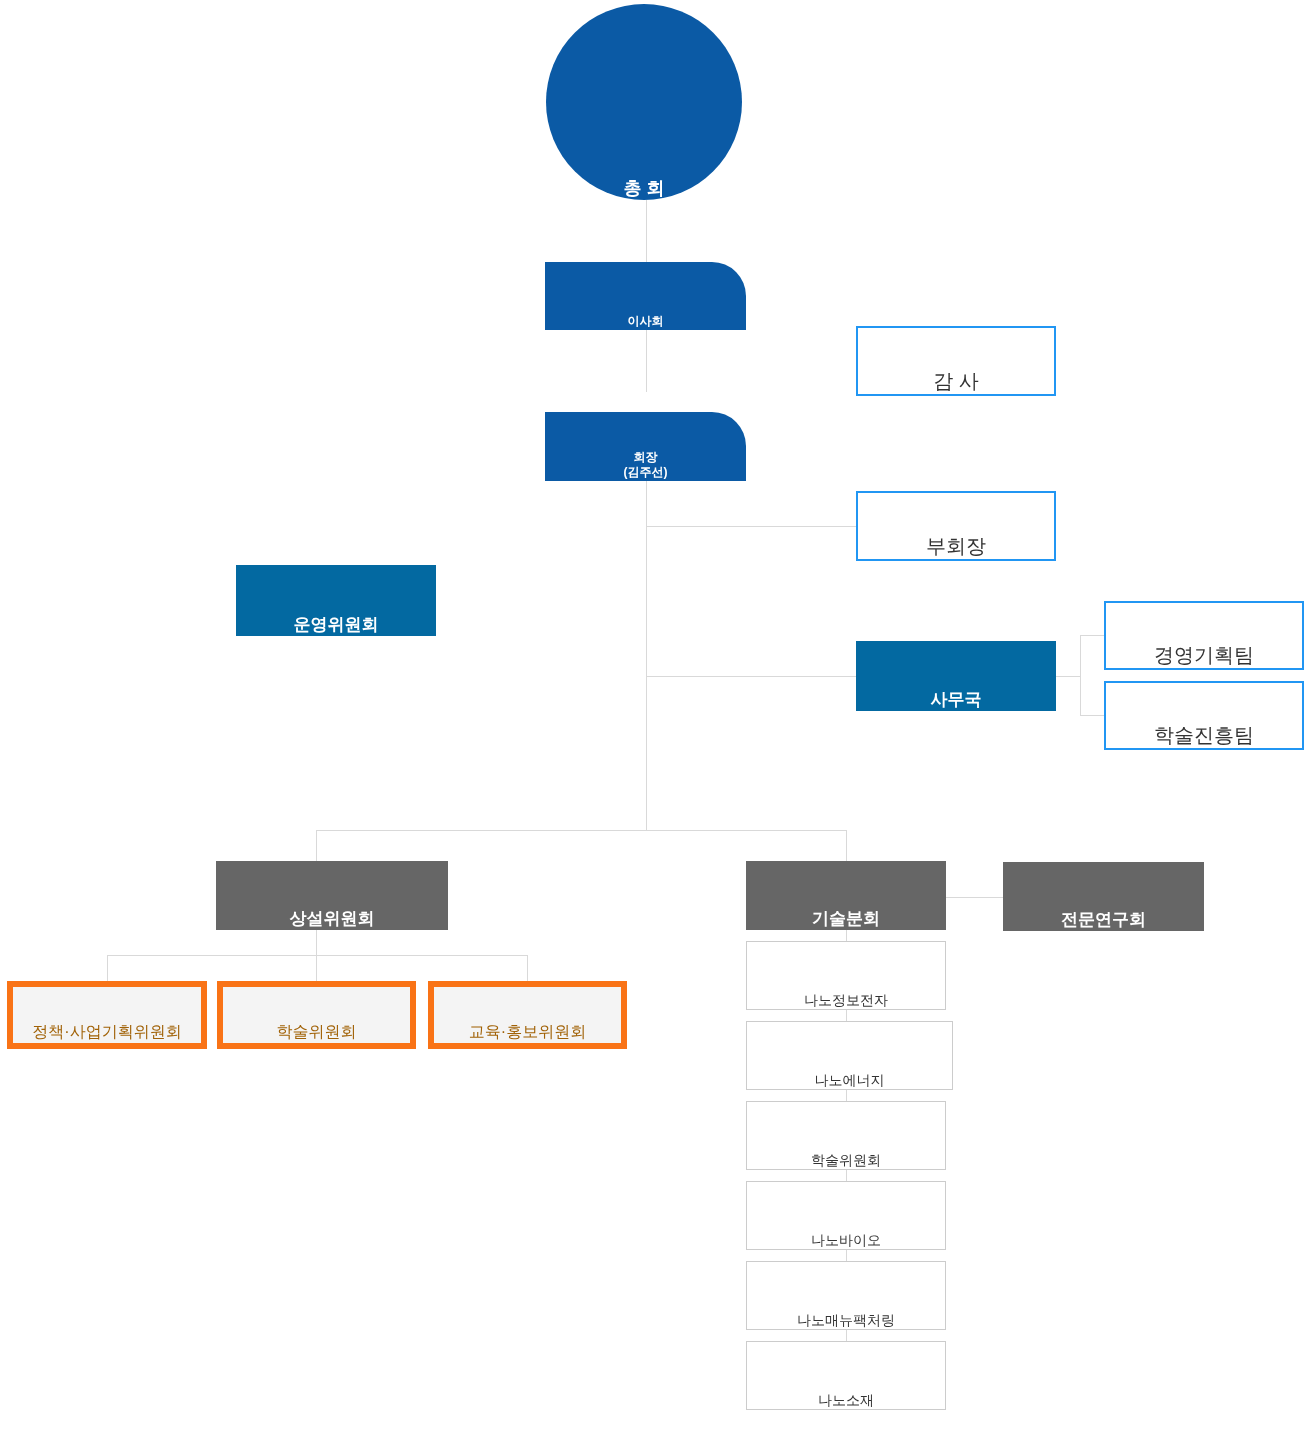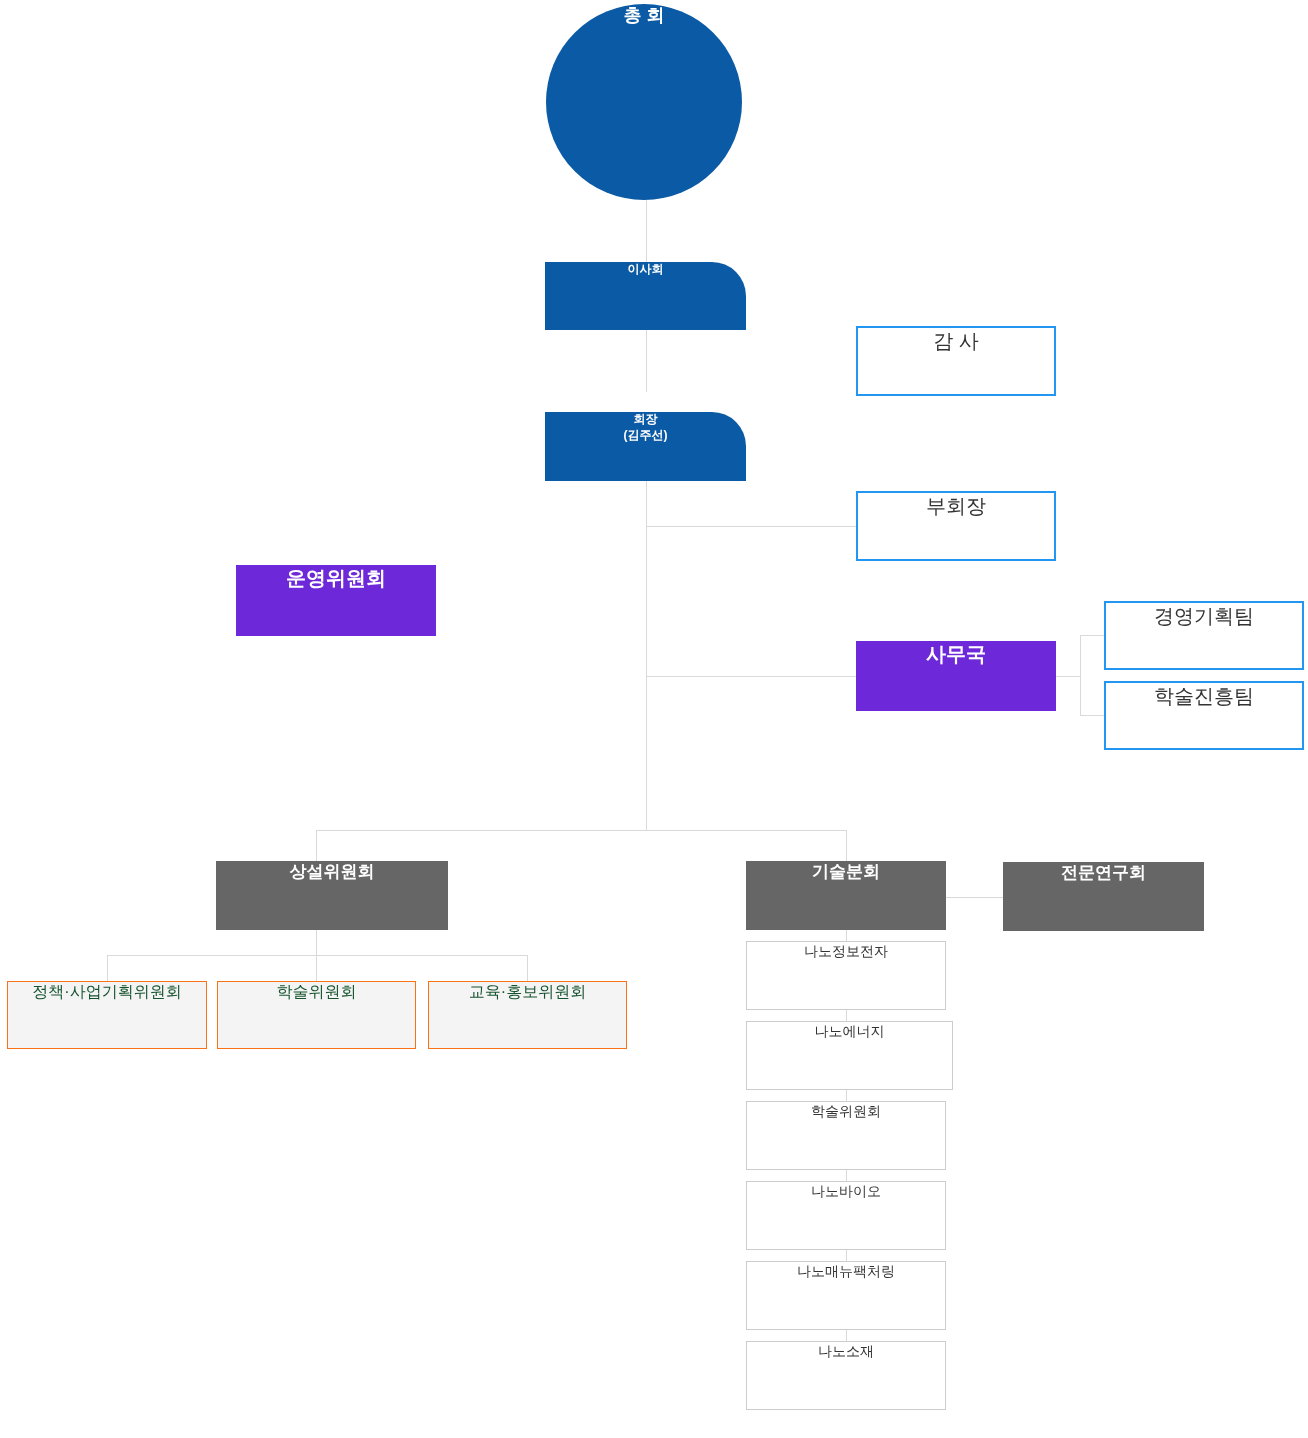--- a/index.html
+++ b/index.html
@@ -14,60 +14,60 @@
     height: 1438px;
     background: #ffffff;
     overflow: hidden;
   }
   .node {
     position: absolute;
     box-sizing: border-box;
     display: flex;
     flex-direction: column;
     align-items: center;
-    justify-content: flex-start;
+    justify-content: flex-end;
     text-align: center;
     line-height: 1.3;
   }
   .circle {
     border-radius: 50%;
     background: #0B5AA5;
     color: #ffffff;
     font-size: 18px;
     font-weight: bold;
   }
   .primary-dark {
     background: #0B5AA5;
     color: #ffffff;
     font-size: 12px;
     font-weight: bold;
     border-radius: 0 34px 0 0;
   }
   .primary-light {
-    background: #6d28d9;
+    background: #0369a1;
     color: #ffffff;
-    font-size: 20px;
+    font-size: 17px;
     font-weight: bold;
   }
   .outlined {
     background: #ffffff;
     border: 2px solid #2196F3;
     color: #333333;
     font-size: 20px;
   }
   .dark-gray {
     background: #666666;
     color: #ffffff;
     font-size: 17px;
     font-weight: bold;
   }
   .light-gray {
     background: #F4F4F4;
-    border: 1px solid #f97316;
-    color: #14532d;
+    border: 6px solid #f97316;
+    color: #a16207;
     font-size: 16px;
   }
   .white-box {
     background: #ffffff;
     border: 1px solid #CCCCCC;
     color: #333333;
     font-size: 14px;
   }
   .line {
     position: absolute;

